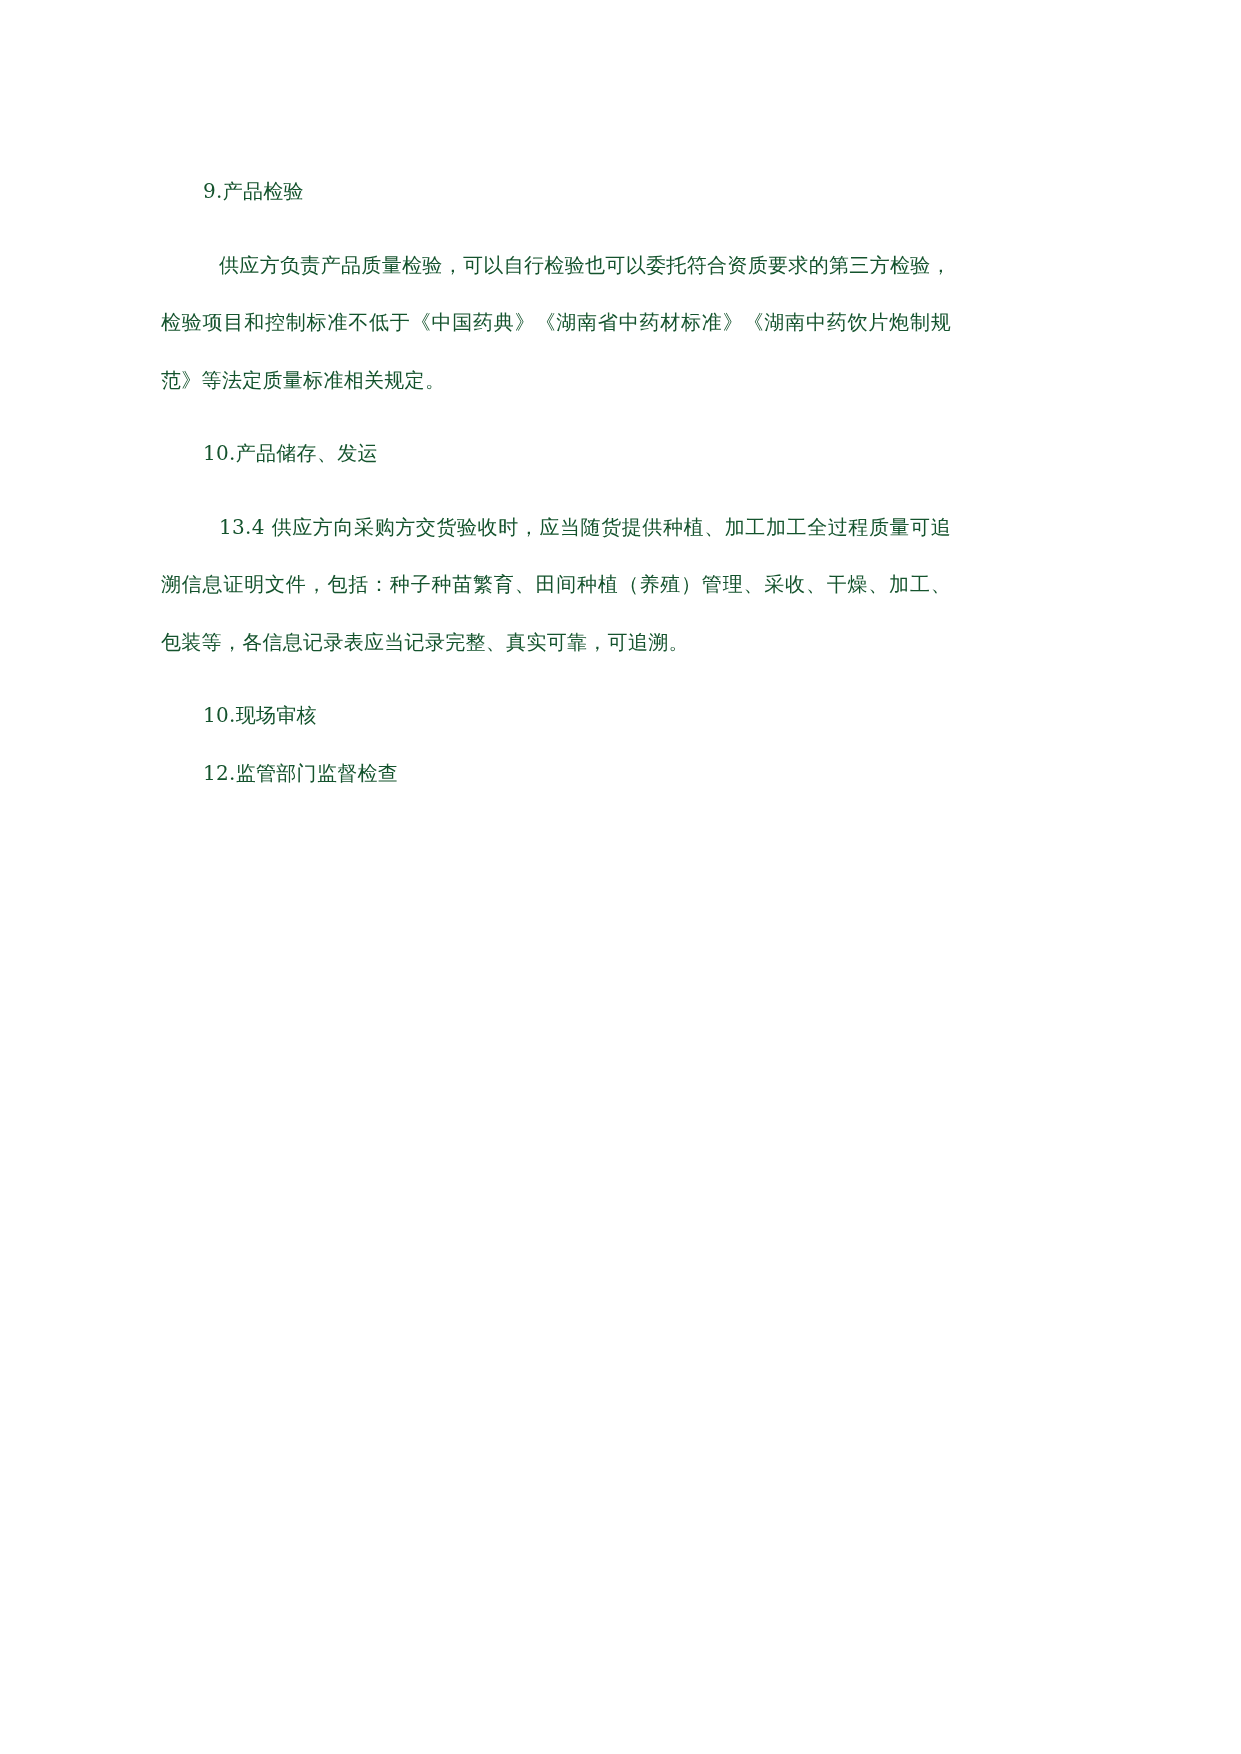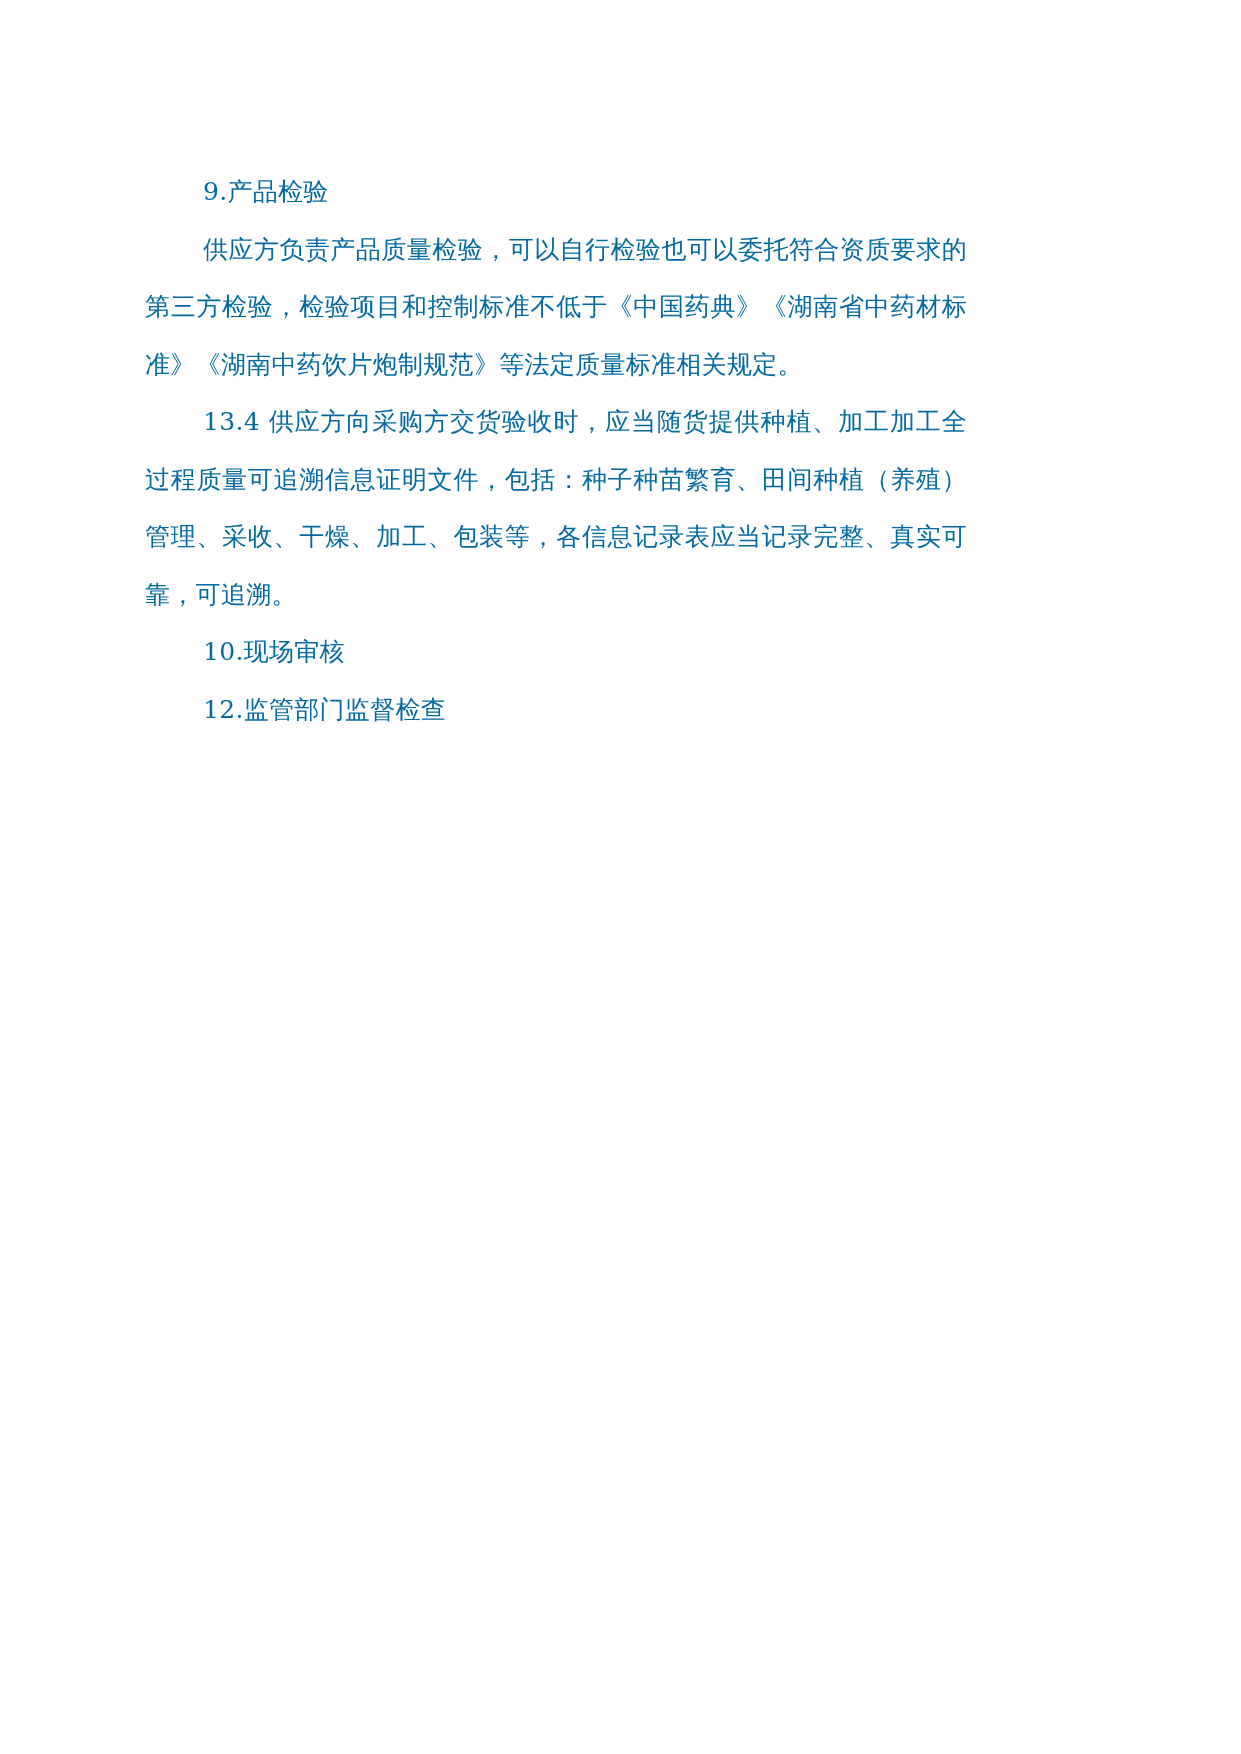--- a/index.html
+++ b/index.html
@@ -3,33 +3,34 @@
   <meta charset="utf-8">
   <style>
     html, body { margin: 0; padding: 0; background: #ffffff; }
     body { width: 1241px; height: 1754px; position: relative; overflow: hidden; }
     .page {
       position: absolute;
       left: 145px;
       top: 163px;
       width: 822px;
       font-family: "DejaVu Serif", "Liberation Serif", serif;
-      font-size: 25px;
+      font-size: 20px;
       line-height: 57.5px;
-      color: #0369a1;
+      color: #14532d;
       letter-spacing: 0.3px;
     }
-    .para { margin: 0; text-indent: 58px; text-align: justify; text-align-last: left; }
+    .para { margin: 16px; text-indent: 58px; text-align: justify; text-align-last: left; }
     .heading { margin: 0; text-indent: 58px; }
   </style>
 </head>
 <body>
 
 <div class="page">
   <p class="heading">9.产品检验</p>
   <p class="para">供应方负责产品质量检验，可以自行检验也可以委托符合资质要求的第三方检验，检验项目和控制标准不低于《中国药典》《湖南省中药材标准》《湖南中药饮片炮制规范》等法定质量标准相关规定。</p>
 
+  <p class="heading">10.产品储存、发运</p>
   <p class="para">13.4 供应方向采购方交货验收时，应当随货提供种植、加工加工全过程质量可追溯信息证明文件，包括：种子种苗繁育、田间种植（养殖）管理、采收、干燥、加工、包装等，各信息记录表应当记录完整、真实可靠，可追溯。</p>
 
   <p class="heading">10.现场审核</p>
 
   <p class="heading">12.监管部门监督检查</p>
 </div>
 
 </body></html>

